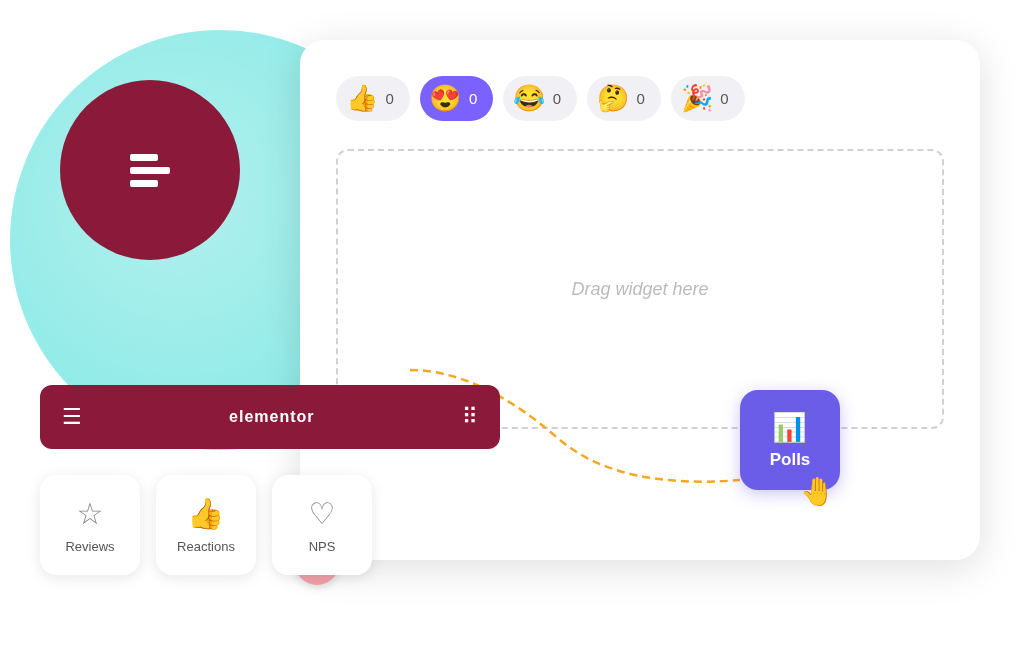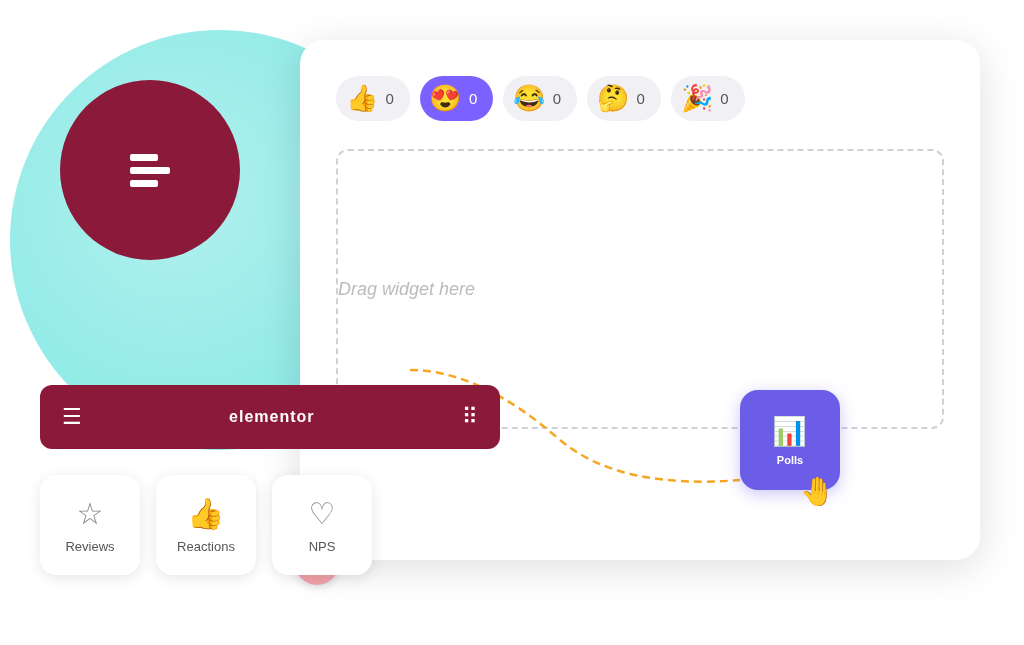--- a/index.html
+++ b/index.html
@@ -137,21 +137,21 @@
       font-weight: 500;
     }
 
     
     .drag-area {
       border: 2px dashed #d0d0d8;
       border-radius: 12px;
       height: 280px;
       display: flex;
       align-items: center;
-      justify-content: flex-start;
+      justify-content: center;
       color: #bbb;
       font-size: 18px;
       font-style: italic;
       position: relative;
     }
 
     
     .add-btn {
       position: absolute;
       bottom: 60px;
@@ -184,21 +184,21 @@
       align-items: center;
       justify-content: center;
       z-index: 7;
       cursor: pointer;
       box-shadow: 0 4px 16px rgba(107,93,231,0.35);
       gap: 6px;
     }
 
     .polls-card-label {
       color: #fff;
-      font-size: 11px;
+      font-size: 17px;
       font-weight: 600;
     }
 
     .polls-icon {
       color: #fff;
       font-size: 28px;
     }
 
     
     .cursor-hand {

